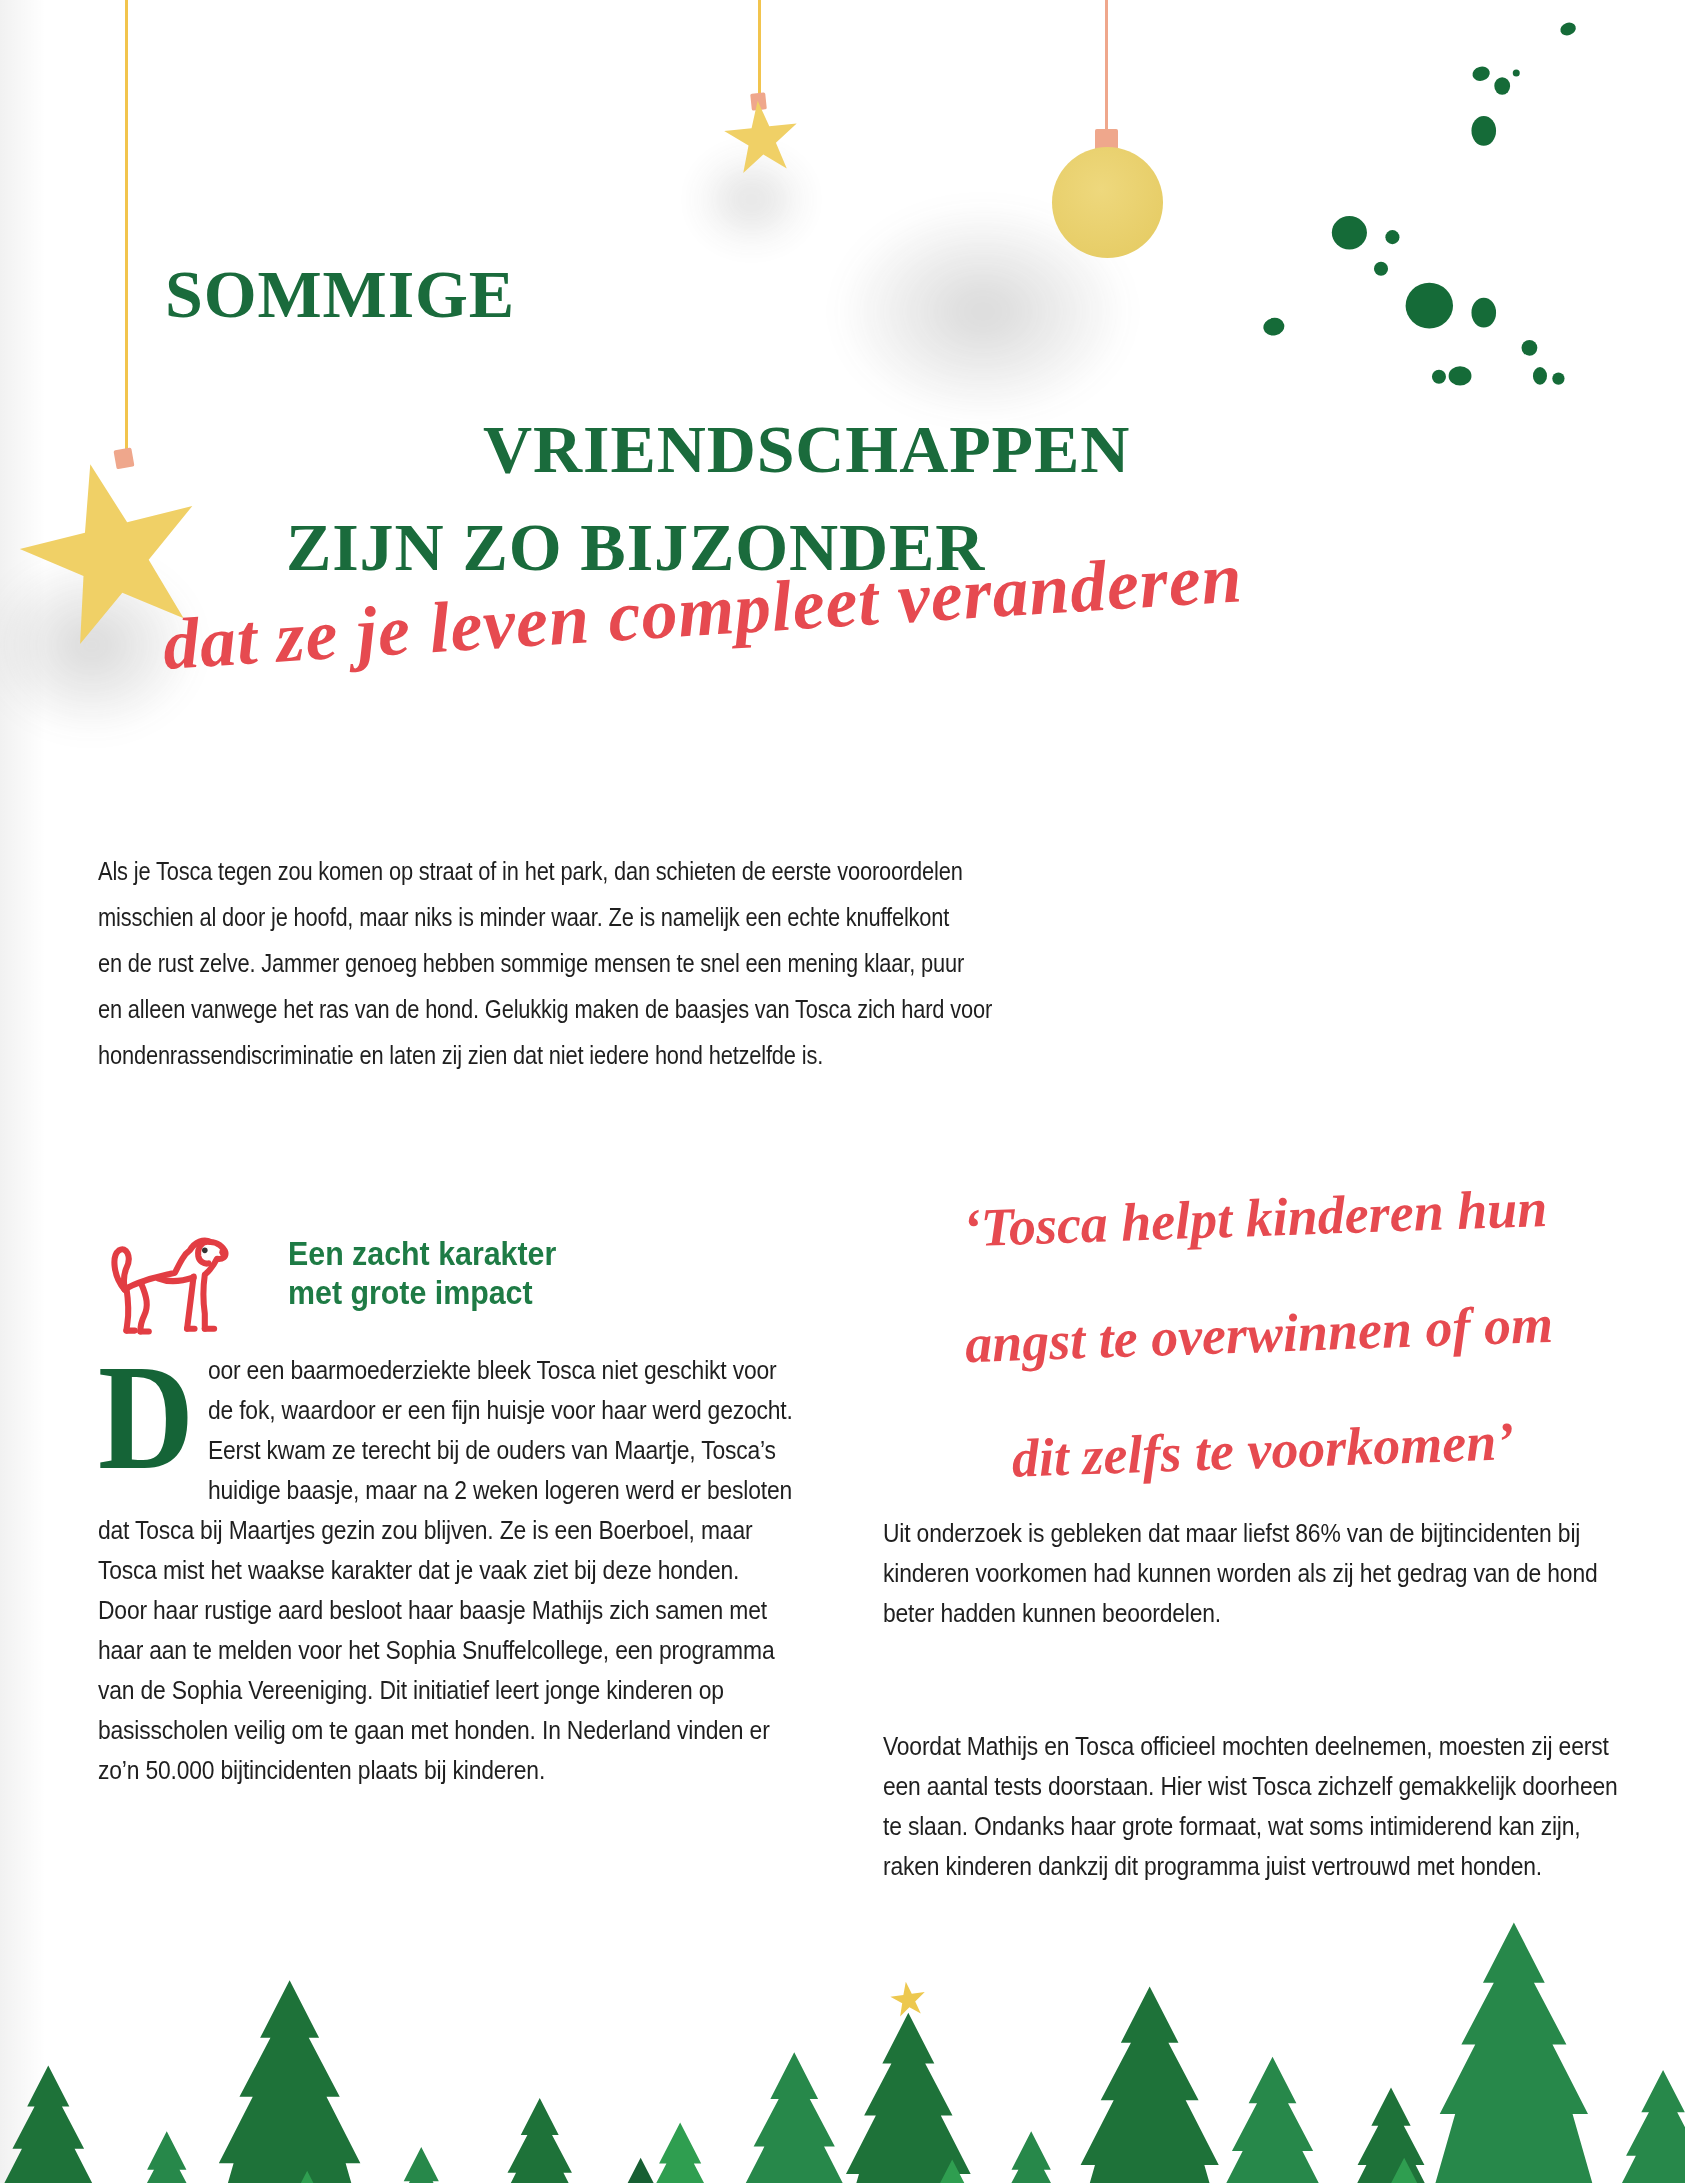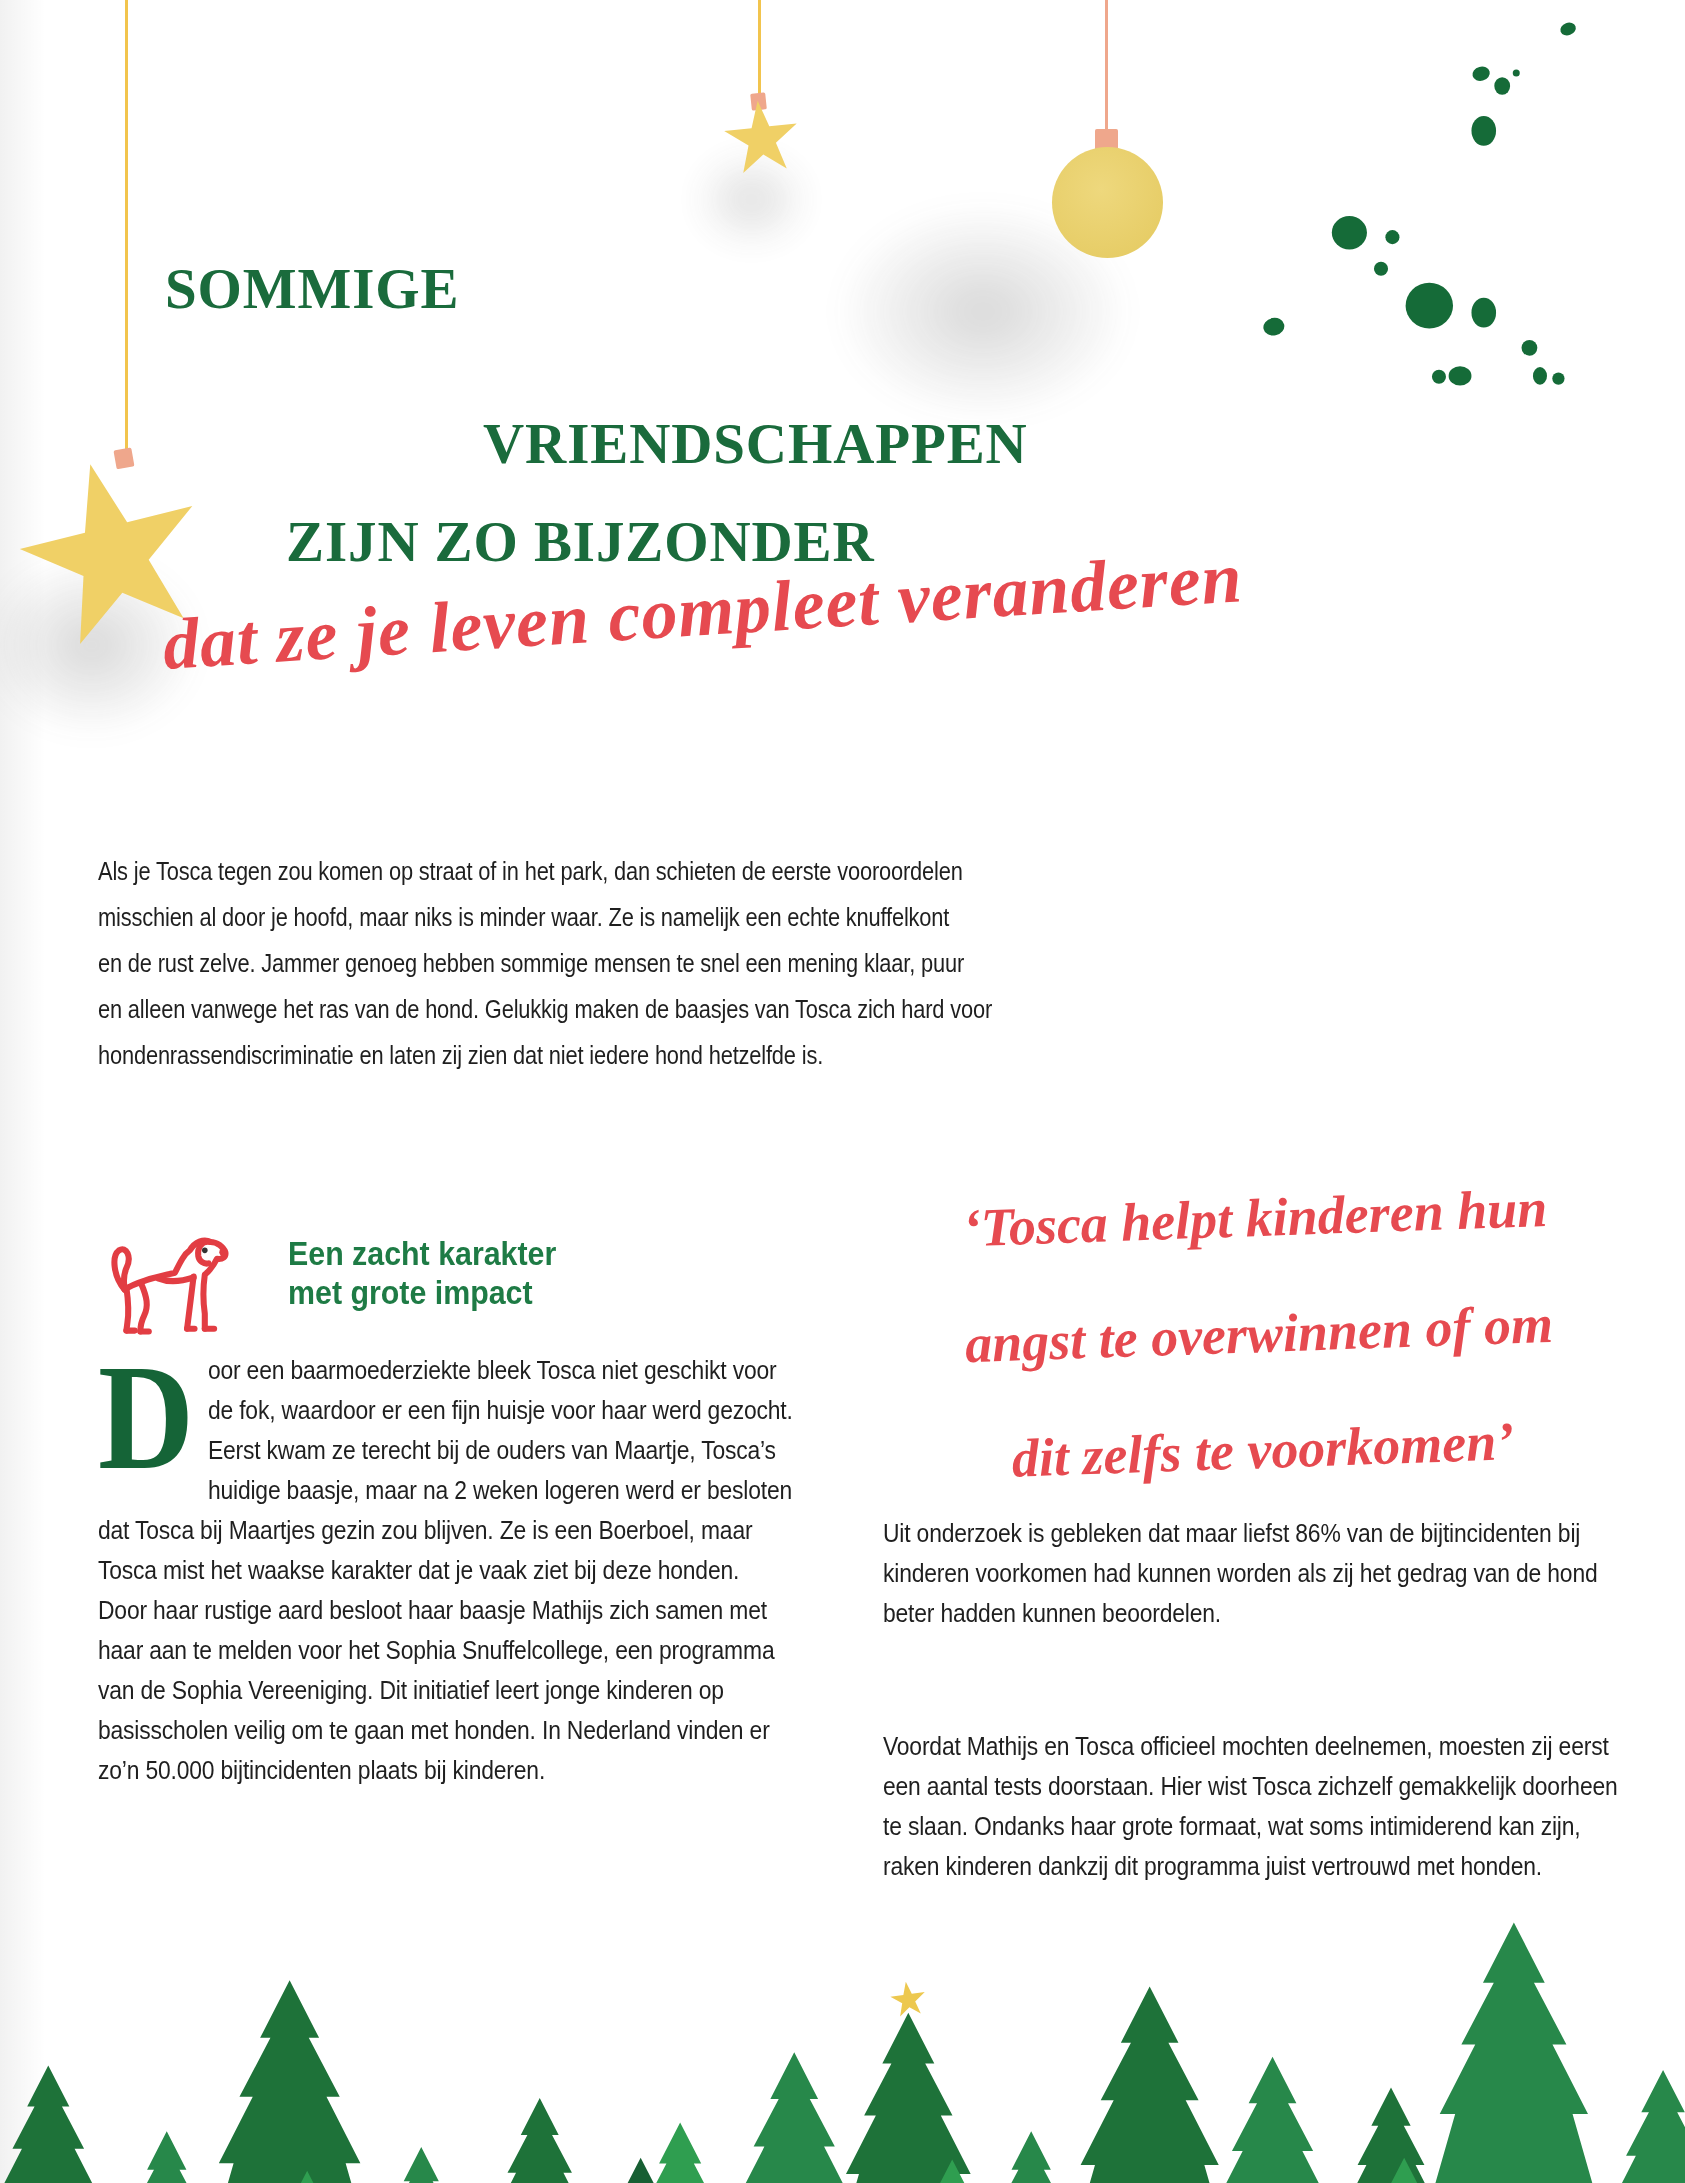--- a/index.html
+++ b/index.html
@@ -13,21 +13,21 @@
   .string{position:absolute;width:2.6px;}
   .string.yellow{background:#f2c44d;}
   .string.salmon{background:#efa78c;}
   .cap{position:absolute;background:#efa78c;border-radius:1.8px;}
   .shadow-blob{position:absolute;border-radius:50%;filter:blur(14px);
     background:radial-gradient(closest-side,rgba(80,80,80,.40),rgba(80,80,80,0));}
   .ball{position:absolute;border-radius:50%;
     background:radial-gradient(circle at 44% 38%,#eed87d,#e4c95f);}
   
   .hline{position:absolute;font-family:"Liberation Serif",serif;font-weight:700;
-    color:#1a6b3c;font-size:57px;line-height:1;letter-spacing:0.9px;white-space:nowrap;}
+    color:#1a6b3c;font-size:68px;line-height:1;letter-spacing:0.9px;white-space:nowrap;}
   .script{position:absolute;font-family:"Liberation Serif",serif;font-style:italic;
     color:#e64a50;white-space:nowrap;}
   .subtitle-script{font-size:72px;font-weight:600;transform:rotate(-3.6deg);
     transform-origin:left center;letter-spacing:0.9px;}
   
   .intro{position:absolute;left:98px;top:848px;font-size:26px;line-height:46px;
     transform:scaleX(.84);transform-origin:left top;letter-spacing:-0.2px;color:#1f1f1f;}
   .intro div{white-space:nowrap;}
   
   .col-heading{position:absolute;left:288px;top:1234px;color:#1e7b45;font-weight:700;

